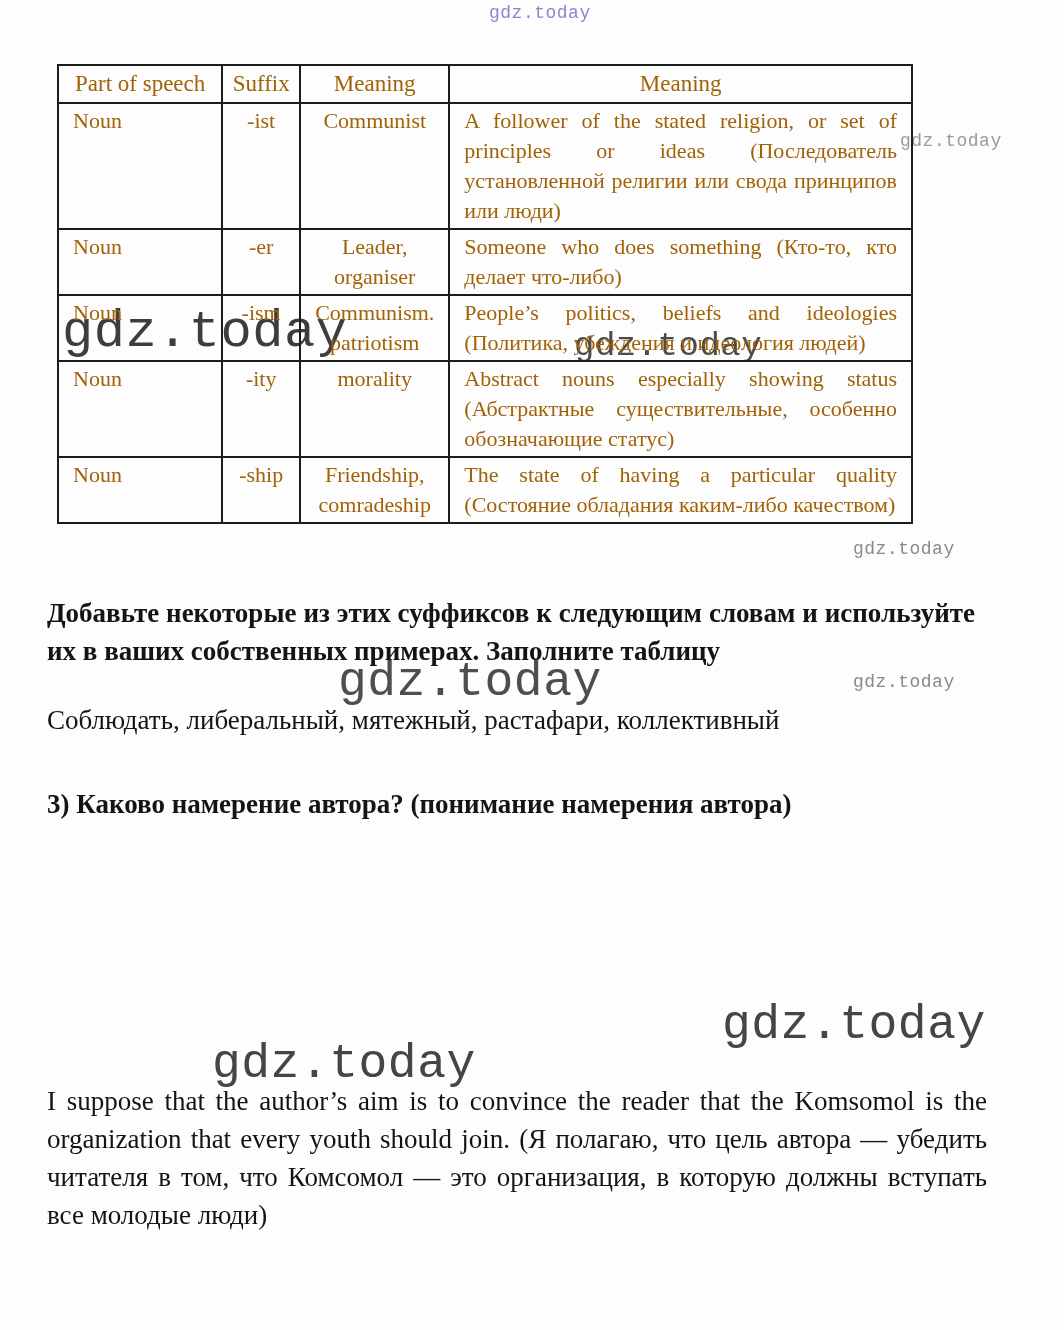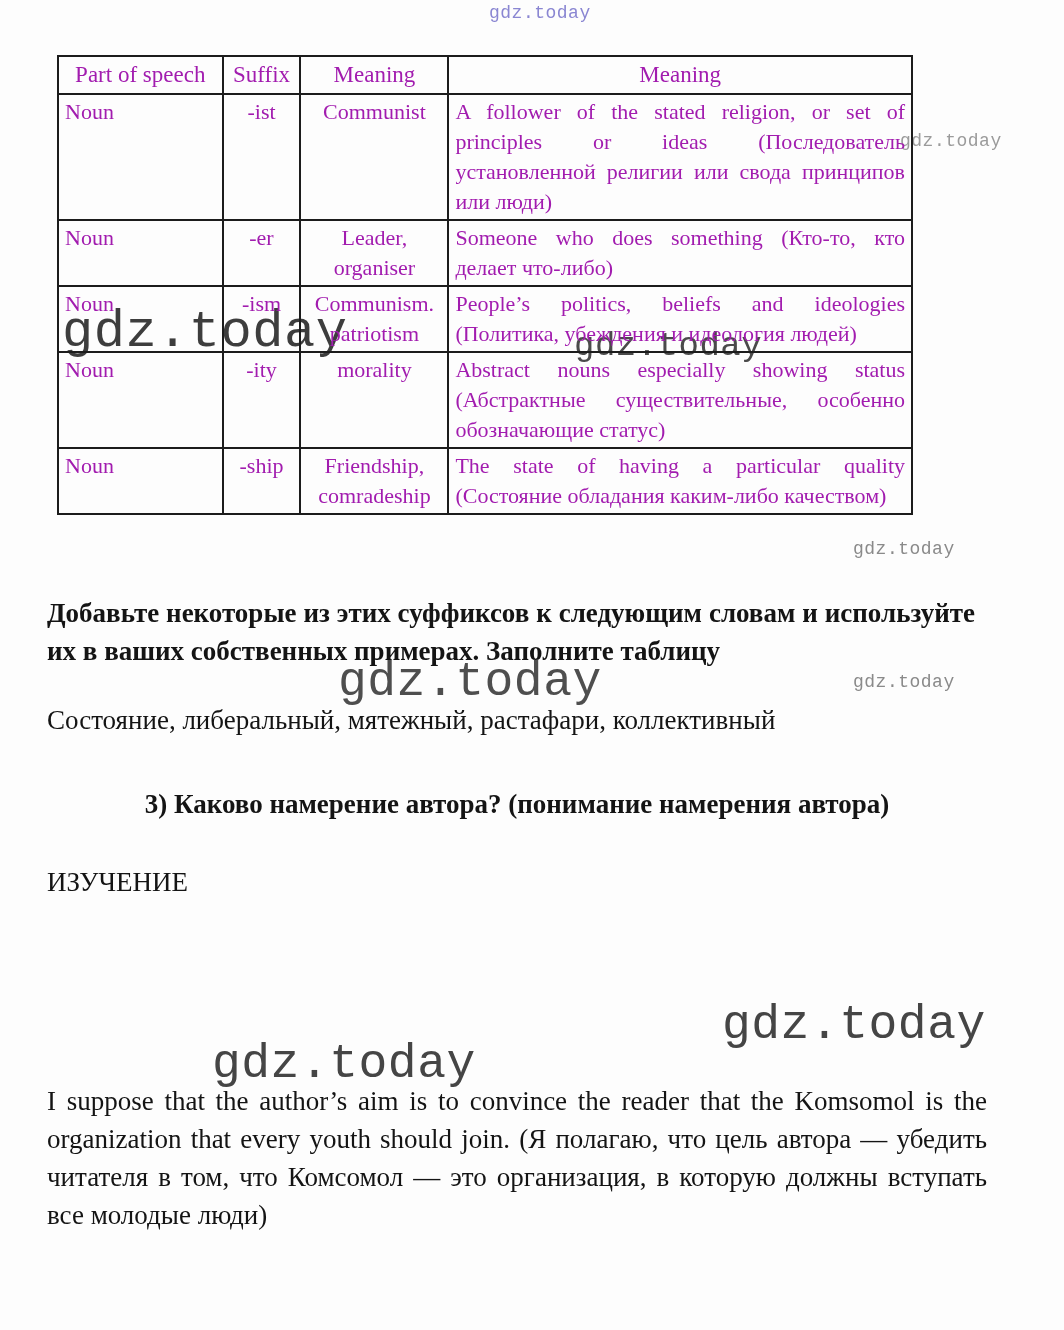--- a/index.html
+++ b/index.html
@@ -27,47 +27,47 @@
   .wm-bigleft { left:62px;  top:303px; font-size:52px; color:#3d3d3d; }
   .wm-med     { left:574px; top:327px; font-size:34px; color:#4a4a4a; }
   .wm-r2      { left:853px; top:539px; font-size:18px; color:#8a8a8a; }
   .wm-bigctr  { left:338px; top:655px; font-size:48px; color:#4e4e4e; }
   .wm-r3      { left:853px; top:672px; font-size:18px; color:#8a8a8a; }
   .wm-bigrt   { left:722px; top:998px; font-size:48px; color:#454545; }
   .wm-bigl2   { left:212px; top:1037px;font-size:48px; color:#454545; }
 
   
   table.suffix-table {
-    position:absolute; left:57px; top:55px;
+    position:absolute; left:57px; top:64px;
     width:856px;
     border-collapse:collapse;
     font-size:22px; line-height:30px;
-    color:#a21caf;
+    color:#a16207;
   }
   .suffix-table th, .suffix-table td {
     border:2px solid #1c1c1c;
     vertical-align:top;
-    padding:2px 6px;
+    padding:2px 14px;
   }
   .suffix-table th {
     font-weight:normal;
     font-size:23px;
     text-align:center;
     padding:3px 4px;
   }
   .col-pos      { width:165px; text-align:left; }
   .col-suffix   { width:78px;  text-align:center;margin-top:17px; }
   .col-examples { width:148px; text-align:center;margin-left:31px; }
   .col-meaning  { width:465px; text-align:justify; padding:2px 8px 2px 8px; }
 
   
   .tblock { position:absolute; left:47px; font-size:27px; line-height:38px; }
   .task   { top:594px;  width:928px; font-weight:bold; text-align:justify; }
   .words  { top:701px;  width:940px; }
-  .h3     { top:785px;  width:940px; font-weight:bold;text-align:center; }
+  .h3     { top:785px;  width:940px; font-weight:bold; }
   .izuch  { top:863px;  width:400px; }
   .para1  { top:937px;  width:942px; text-align:justify; }
   .para2  { top:1082px; width:940px; text-align:justify; }
 </style>
 </head>
 <body>
 
 <div class="page">
 
   <span class="wm wm-top">gdz.today</span>
@@ -123,18 +123,17 @@
       <tr>
         <td class="col-pos">Noun</td>
         <td class="col-suffix">-ship</td>
         <td class="col-examples">Friendship, comradeship</td>
         <td class="col-meaning">The state of having a particular quality (Состояние обладания каким-либо качеством)</td>
       </tr>
     </tbody>
   </table>
 
   <div class="tblock task">Добавьте некоторые из этих суффиксов к следующим словам и используйте их в ваших собственных примерах. Заполните таблицу</div>
-  <div class="tblock words">Состояние, либеральный, мятежный, растафари, коллективный</div>
+  <div class="tblock words">Соблюдать, либеральный, мятежный, растафари, коллективный</div>
   <div class="tblock h3">3) Каково намерение автора? (понимание намерения автора)</div>
-  <div class="tblock izuch">ИЗУЧЕНИЕ</div>
   <div class="tblock para2">I suppose that the author’s aim is to convince the reader that the Komsomol is the organization that every youth should join. (Я полагаю, что цель автора — убедить читателя в том, что Комсомол — это организация, в которую должны вступать все молодые люди)</div>
 
 </div>
 
 </body></html>

